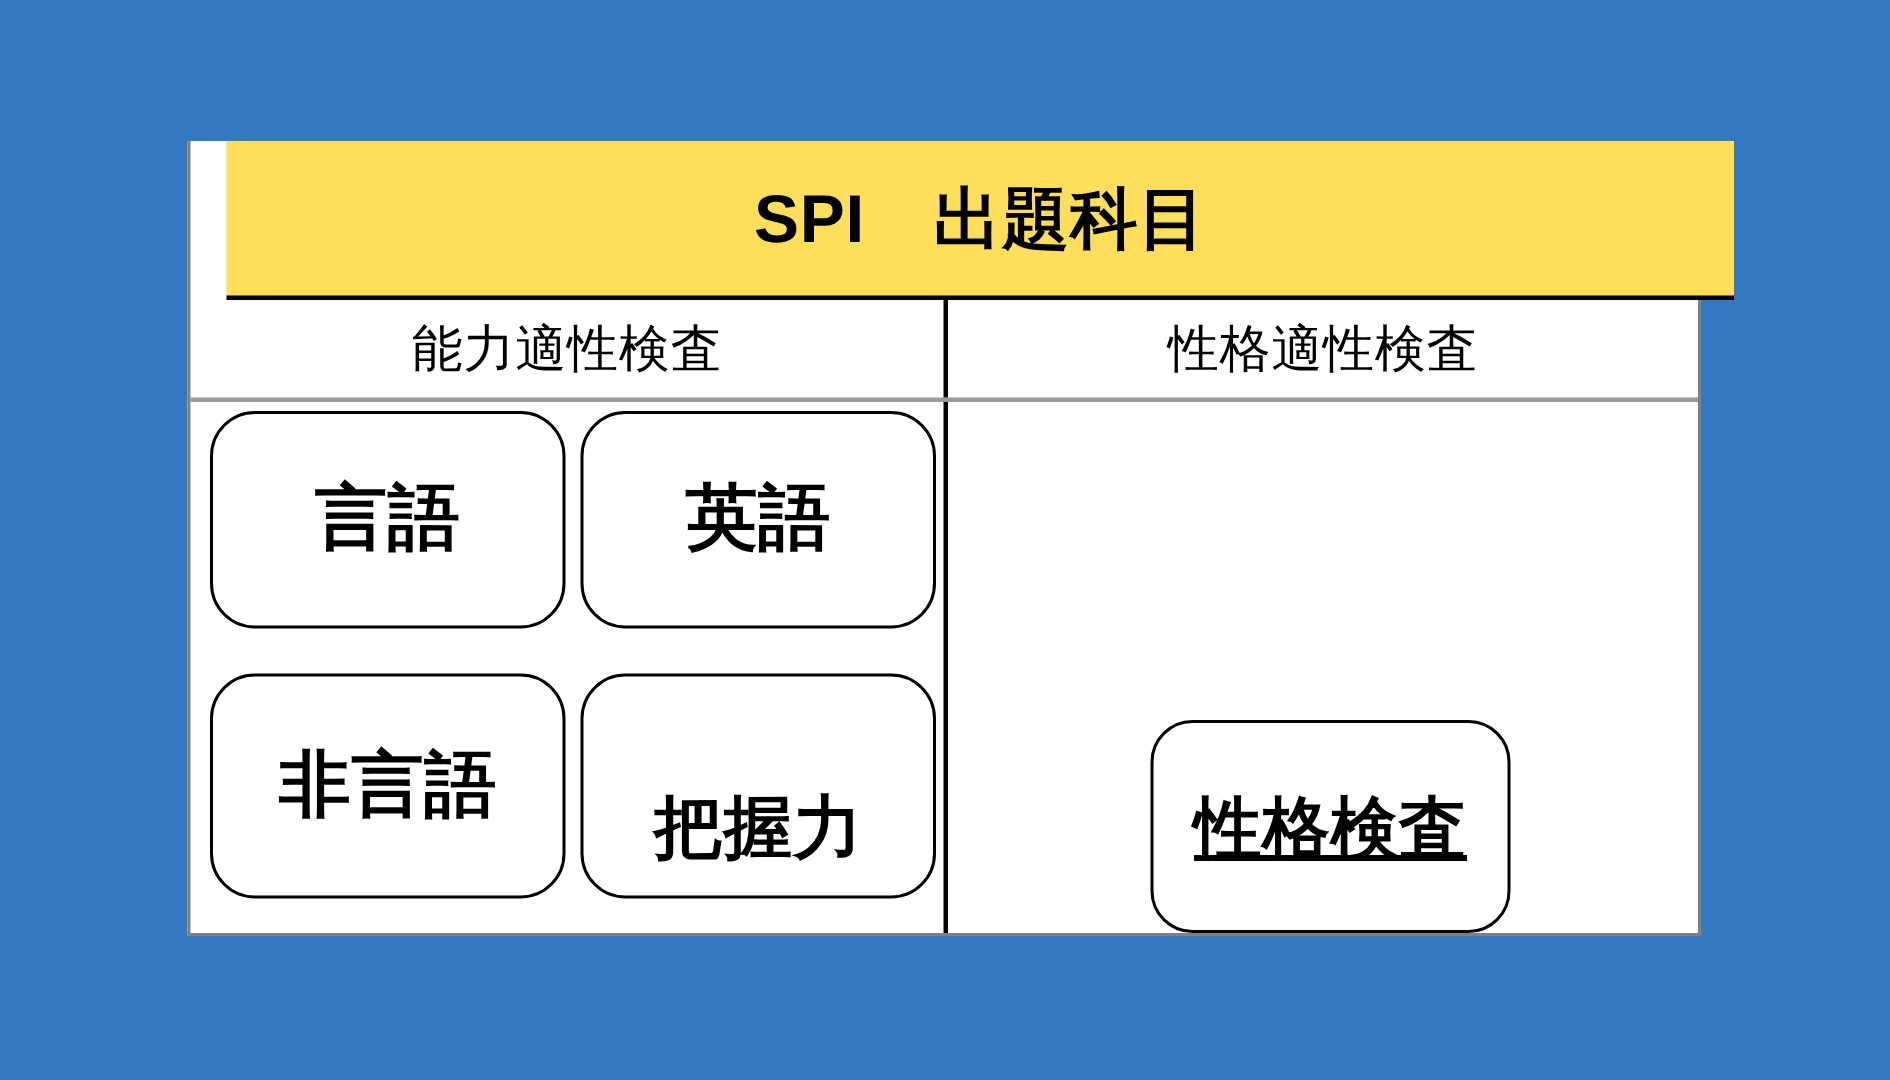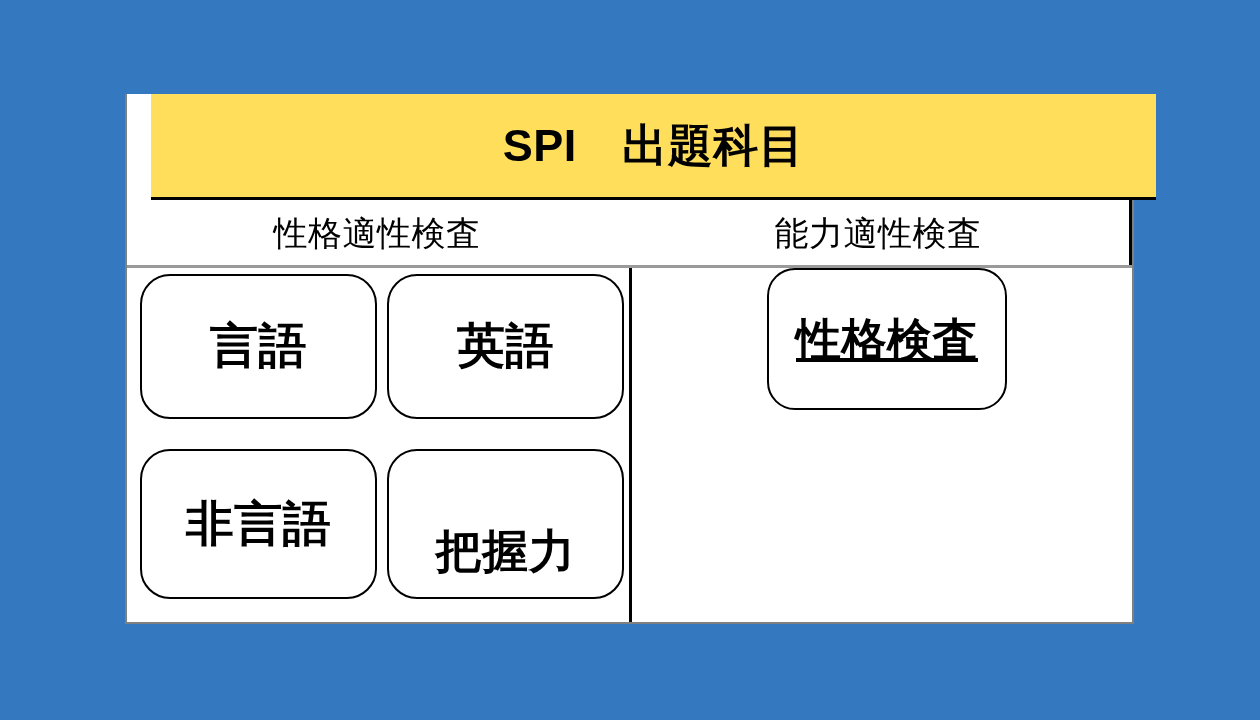--- a/index.html
+++ b/index.html
@@ -104,21 +104,21 @@
   .body-cell.left {
     position: relative;
     width: 505px;
     box-sizing: border-box;
     border-right: 3px solid #000000;
   }
   .body-cell.right {
     position: relative;
     flex: 1;
     display: flex;
-    align-items: flex-start;
+    align-items: flex-end;
     justify-content: center;
   }
 
   
   .subject-grid {
     position: absolute;
     left: 13px;
     top: 6px;
     right: 8px;
     bottom: 18px;
@@ -175,25 +175,25 @@
 
 <div id="slide">
 
   <div class="table">
 
     <div class="title-banner">
       <div class="title-text">SPI　出題科目</div>
     </div>
 
     <div class="header-row">
+      <div class="header-cell left">
+        <span class="header-text">能力適性検査</span>
+      </div>
       <div class="header-cell right">
         <span class="header-text">性格適性検査</span>
-      </div>
-      <div class="header-cell left">
-        <span class="header-text">能力適性検査</span>
       </div>
     </div>
 
     <div class="body-row">
 
       <div class="body-cell left">
         <div class="subject-grid">
 
           <div class="subject-box">
             <span class="subject-label">言語</span>

